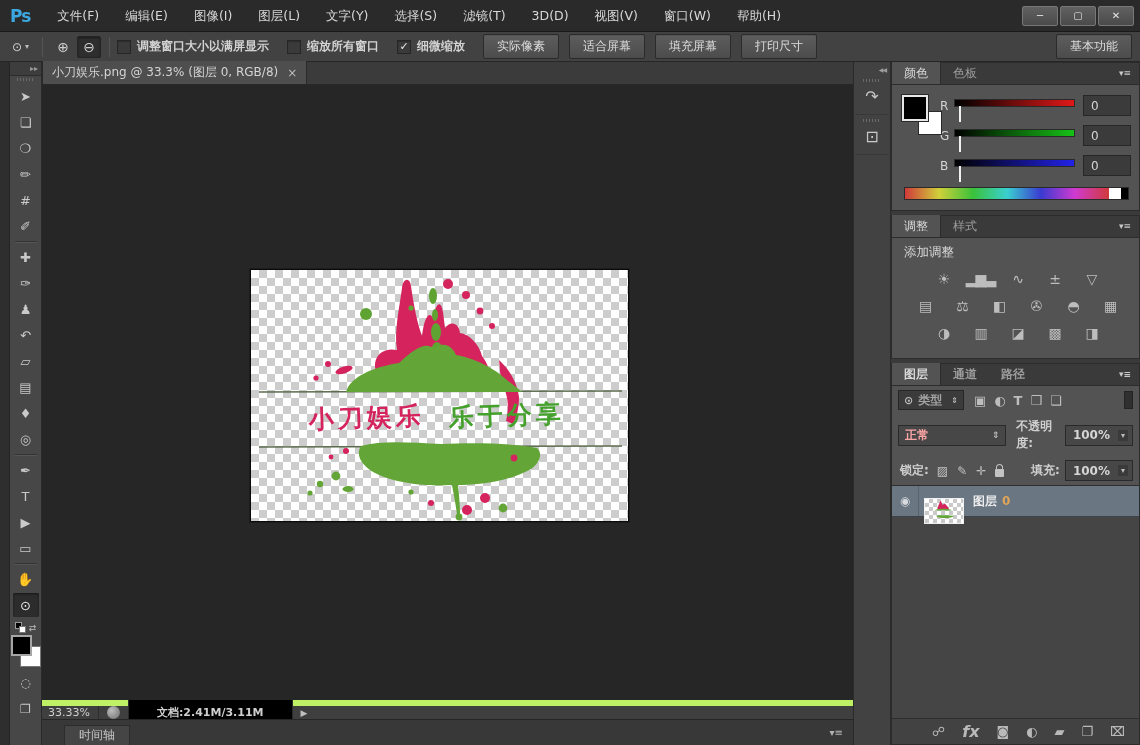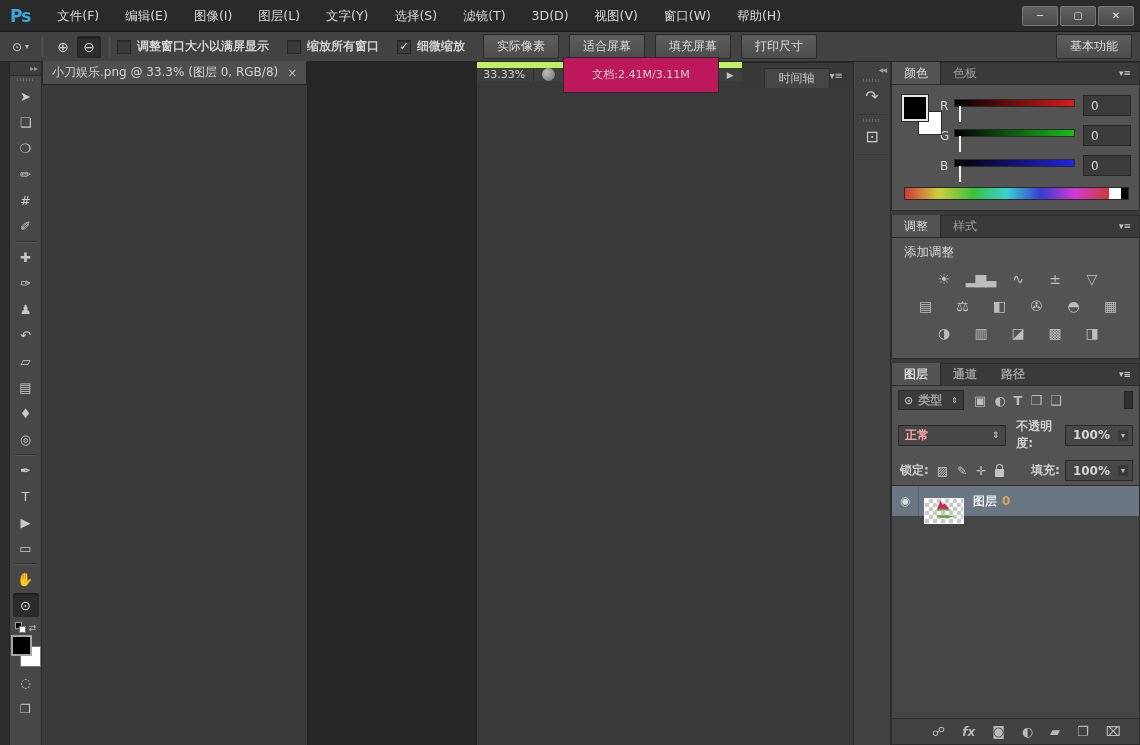--- a/index.html
+++ b/index.html
@@ -55,38 +55,38 @@
   .mini-fgbg { position:relative; width:11px; height:11px; }
   .mini-fgbg .f { position:absolute; left:0; top:0; width:7px; height:7px; background:#000; border:1px solid #999; }
   .mini-fgbg .b { position:absolute; right:0; bottom:0; width:7px; height:7px; background:#fff; border:1px solid #777; }
   .swap { font-size:9px; color:#bbb; }
   .fgbg { position:relative; width:30px; height:32px; margin-top:2px; }
   .fgbg .fg { position:absolute; left:0; top:0; width:21px; height:21px; background:#000; border:2px solid #a6a6a6; z-index:2; }
   .fgbg .bg { position:absolute; right:0; bottom:0; width:21px; height:21px; background:#fff; border:1px solid #777; }
   .tool-small { width:26px; height:20px; display:flex; align-items:center; justify-content:center; color:#c9c9c9; font-size:12px; margin-top:6px; }
 
   
-  .doc-area { flex:1; display:flex; flex-direction:row; min-width:0;justify-content:center; }
+  .doc-area { flex:1; display:flex; flex-direction:column; min-width:0;justify-content:center; }
   .tabbar { height:23px; background:#3b3b3b; border-bottom:1px solid #282828; display:flex; align-items:flex-end; }
   .doctab { height:23px; background:#4e4e4e; border-right:1px solid #2a2a2a; border-left:1px solid #2a2a2a;
             display:flex; align-items:center; padding:0 9px; gap:9px; }
   .doctab .title { color:#d4d4d4; font-size:12px; white-space:nowrap; }
   .doctab .close { color:#bdbdbd; font-size:12px; }
   .canvas { flex:1; background:#262626; position:relative; overflow:hidden; }
   .image-frame { position:absolute; left:208px; top:184px; width:379px; height:253px;
                  border:1px solid #0a0a0a; box-shadow:0 0 0 1px #1c1c1c;
                  background-image:
                    linear-gradient(45deg,#cdcdcd 25%,transparent 25%,transparent 75%,#cdcdcd 75%),
                    linear-gradient(45deg,#cdcdcd 25%,#ffffff 25%,#ffffff 75%,#cdcdcd 75%);
                  background-size:16px 16px; background-position:0 0,8px 8px; }
   .statusbar { height:19px; background:#3f3f3f; border-top:6px solid #bef264; display:flex; align-items:center; font-size:11px; }
   .sb-zoom { padding:0 8px 0 6px; color:#d0d0d0; border-right:1px solid #2e2e2e; height:100%; display:flex; align-items:center; }
   .sb-icon { width:13px; height:13px; border-radius:50%; background:radial-gradient(circle at 35% 35%,#bdbdbd,#6d6d6d); margin:0 8px; }
-  .sb-doc { background:#be185d; border:1px solid #2b2b2b; height:15px; display:flex; align-items:center;
-            padding:17px 28px; color:#cfcfcf; }
+  .sb-doc { background:#000000; border:1px solid #2b2b2b; height:15px; display:flex; align-items:center;
+            padding:17px 28px; color:#cfcfcf;font-weight:bold; }
   .sb-arrow { color:#bfbfbf; font-size:9px; padding:0 8px; }
   .timeline { height:26px; background:#383838; border-top:1px solid #262626; display:flex; align-items:center; }
   .tl-tab { background:#454545; border:1px solid #2c2c2c; border-bottom:none; height:20px; margin-left:22px;
             display:flex; align-items:center; padding:0 14px; color:#c3c3c3; align-self:flex-end; }
   .tl-menu { margin-left:auto; color:#b5b5b5; font-size:10px; padding-right:10px; }
 
   
   .dockstrip { width:38px; background:#424242; border-left:1px solid #2a2a2a; border-right:1px solid #2a2a2a;
                display:flex; flex-direction:column; align-items:center; }
   .dock-collapse { width:100%; text-align:right; color:#9f9f9f; font-size:6px; padding:4px 4px 2px 0; letter-spacing:-1px; }
@@ -158,21 +158,21 @@
   .thumb { width:40px; height:26px; margin:0 8px 0 6px; border:1px solid #f0f0f0; position:relative;
            background-image:linear-gradient(45deg,#c9c9c9 25%,transparent 25%,transparent 75%,#c9c9c9 75%),
                             linear-gradient(45deg,#c9c9c9 25%,#fff 25%,#fff 75%,#c9c9c9 75%);
            background-size:8px 8px; background-position:0 0,4px 4px; }
   .thumb svg { position:absolute; inset:0; }
   .layer-name { color:#ececec; font-size:12px; }
   .layer-index { color:#e0a558; font-size:12px; margin-left:5px; }
   .lfooter { height:26px; background:#424242; border-top:1px solid #2e2e2e; display:flex; align-items:center;
              justify-content:flex-start; gap:17px; padding-left:40px; }
   .lf-icon { color:#b9b9b9; font-size:13px; }
-  .lf-icon.fx { font-style:italic; font-size:12px; }
+  .lf-icon.fx { font-style:italic; font-size:16px; }
 
   svg text { font-family:"DejaVu Sans","Liberation Sans",sans-serif; font-weight:bold; }
 </style>
 </head>
 <body>
 
 <div class="app">
 
   <div class="menubar">
     <div class="ps-logo">Ps</div>

